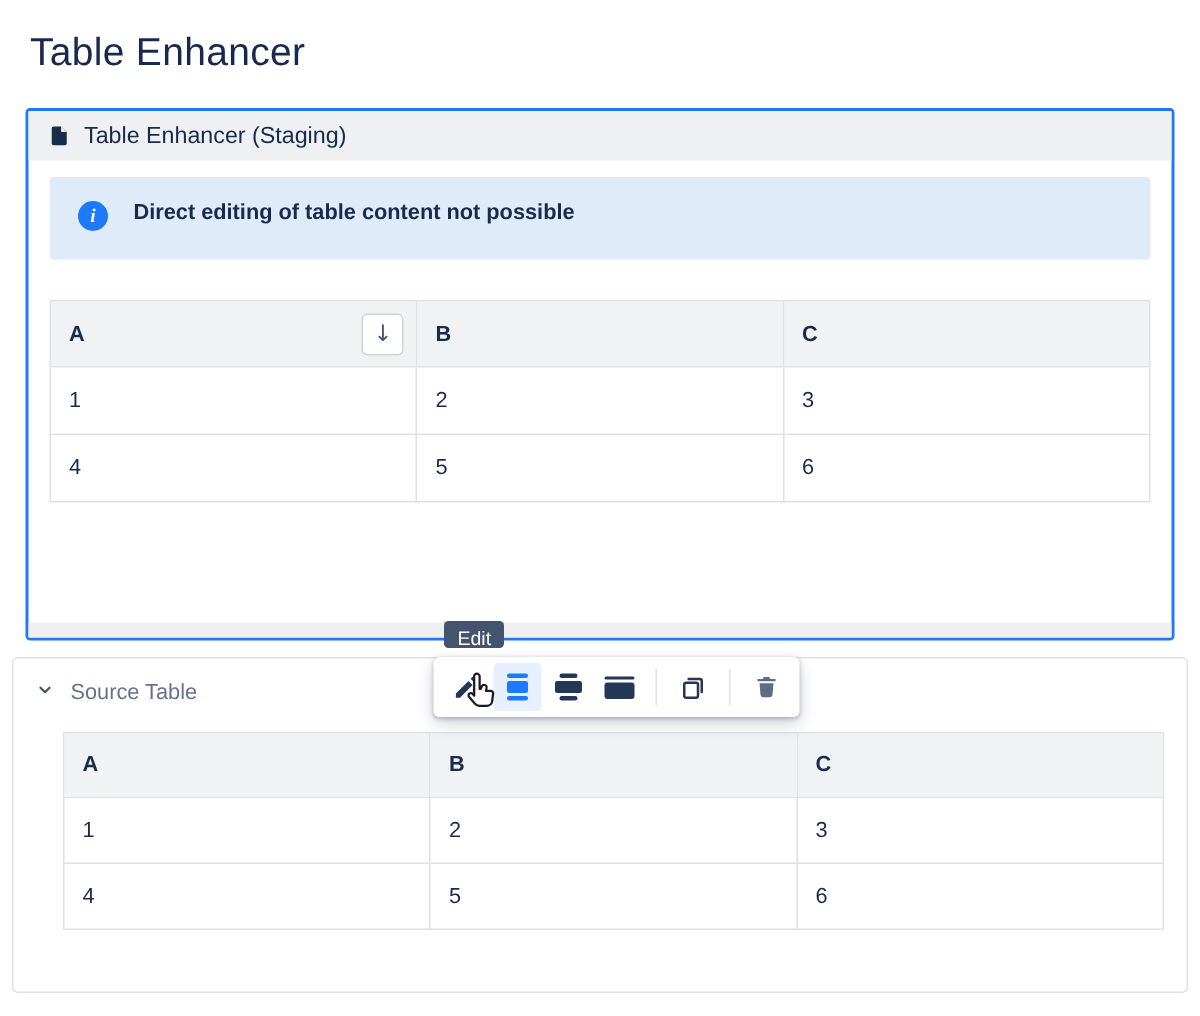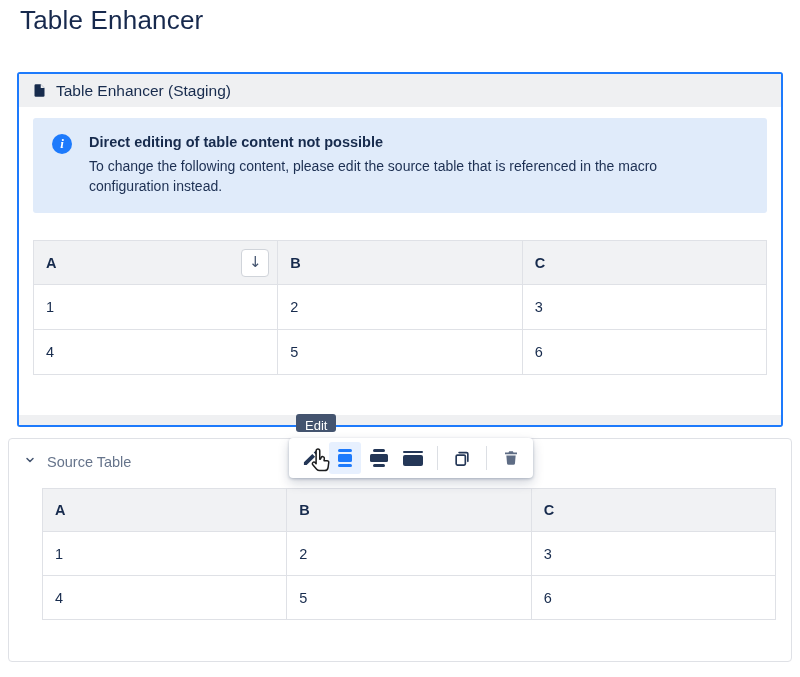--- a/index.html
+++ b/index.html
@@ -7,21 +7,21 @@
   body {
     position: relative;
     background: #ffffff;
     font-family: "Liberation Sans", "DejaVu Sans", sans-serif;
     color: #172B4D;
     overflow: hidden;
   }
 
   
   .page-title {
-    position: absolute; left: 20px; top: 5px;
+    position: absolute; left: 20px; top: 19px;
     font-size: 26px; font-weight: 500; color: #17294D;
     letter-spacing: 0.2px;
   }
 
   
   .macro-panel {
     position: absolute; left: 17px; top: 72px;
     width: 766px; height: 355px;
     border: 2px solid #1D7AFC; border-radius: 3px;
     background: #ffffff;
@@ -142,21 +142,20 @@
         <path fill="#EFF0F2" d="M14 2v6h6z"></path>
       </svg>
     </span>
     <span>Table Enhancer (Staging)</span>
   </div>
   <div class="macro-body">
     <div class="info-alert">
       <span class="info-icon">i</span>
       <div>
         <div class="alert-title">Direct editing of table content not possible</div>
-        <div class="alert-desc">To change the following content, please edit the source table that is referenced in the macro configuration instead.</div>
       </div>
     </div>
     <table class="data-table staging" data-table="macro_panel.table">
         <thead>
           <tr>
             <th><span>A</span><button class="sort-btn">
                 <span>↓</span>
               </button></th>
             <th><span>B</span></th>
             <th><span>C</span></th>

